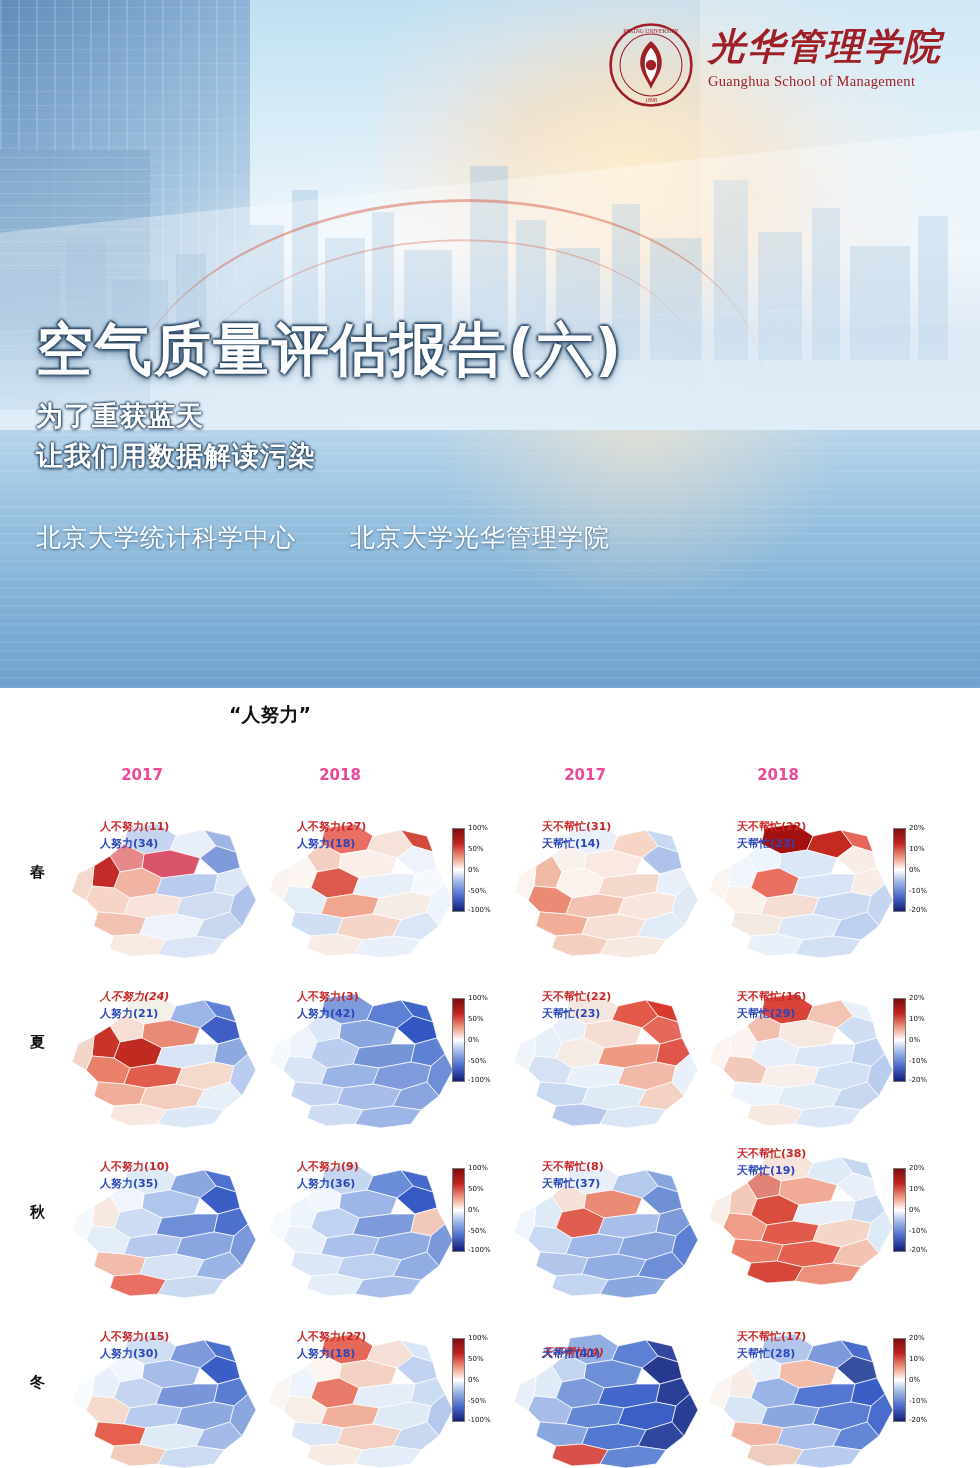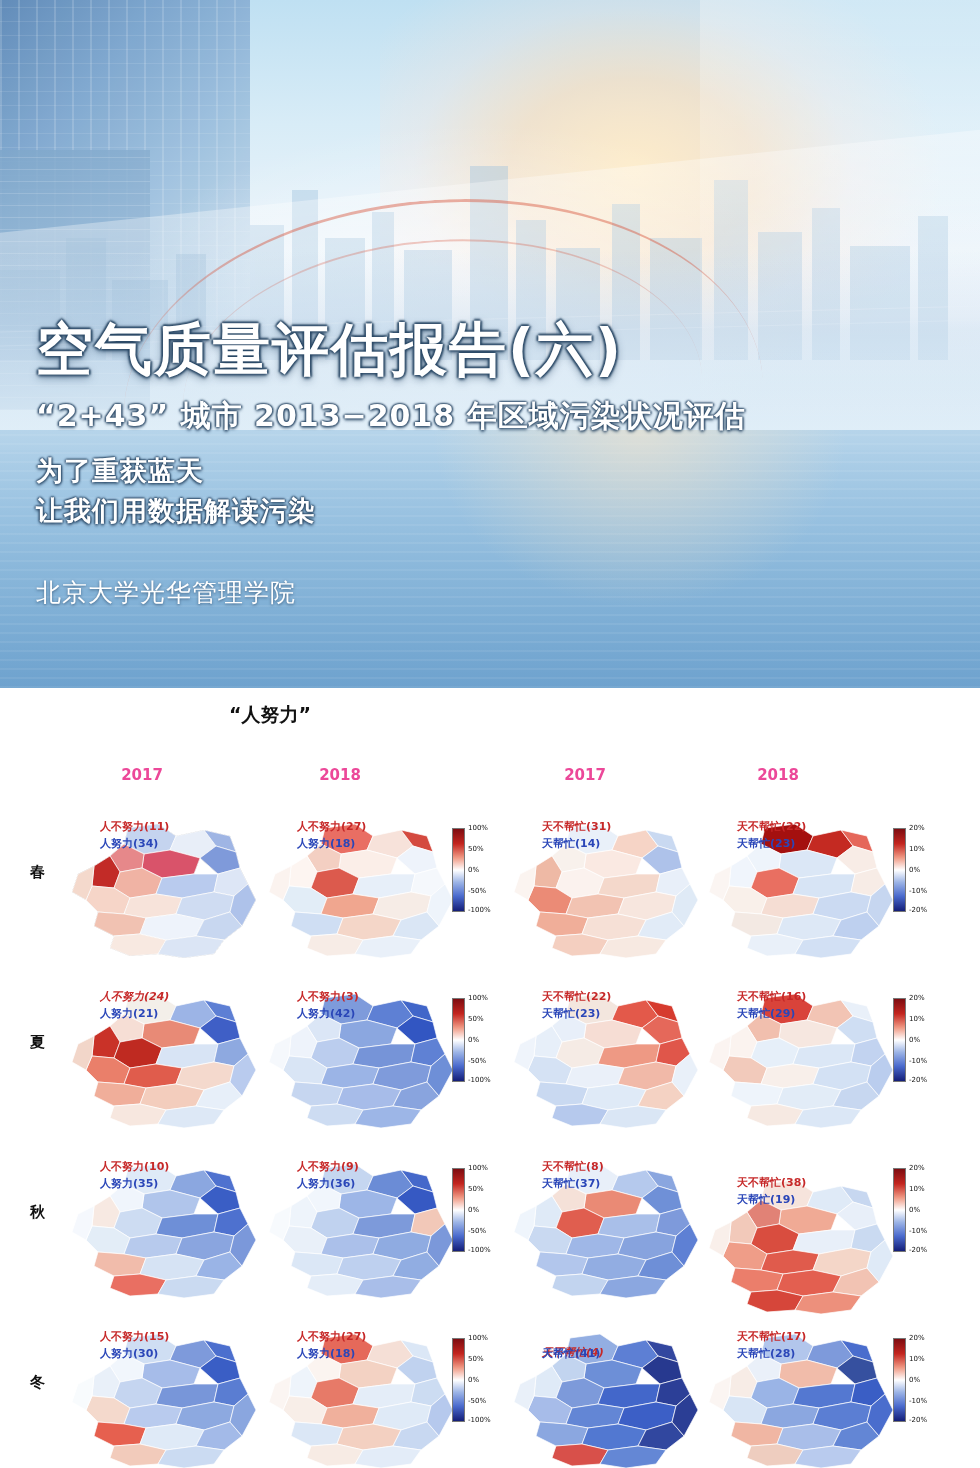--- a/index.html
+++ b/index.html
@@ -248,29 +248,46 @@
   </svg>
 
   <div class="diag"></div>
   <div class="redarc"></div>
   <div class="redarc2"></div>
   <div class="road"></div>
   <div class="vert"></div>
   <div class="reflect"></div>
   <div class="reflglow"></div>
 
+  <div class="logo-wrap">
+    <div class="seal">
+      <svg width="86" height="86" viewBox="0 0 100 100">
+        <circle cx="50" cy="50" r="47" fill="none" stroke="#9e1f26" stroke-width="3"></circle>
+        <circle cx="50" cy="50" r="36" fill="none" stroke="#9e1f26" stroke-width="1.2"></circle>
+        <path d="M50 22 C40 30 36 42 38 52 C40 62 46 68 50 78 C54 68 60 62 62 52 C64 42 60 30 50 22 Z" fill="#9e1f26"></path>
+        <path d="M50 30 C44 36 42 44 43 52 C44 60 47 64 50 70 C53 64 56 60 57 52 C58 44 56 36 50 30 Z" fill="#ffffff"></path>
+        <circle cx="50" cy="50" r="6" fill="#9e1f26"></circle>
+        <text x="50" y="13" text-anchor="middle" font-size="6.5" fill="#9e1f26" font-family="Liberation Serif, serif">PEKING UNIVERSITY</text>
+        <text x="50" y="93" text-anchor="middle" font-size="7" fill="#9e1f26" font-family="Liberation Serif, serif">1898</text>
+      </svg>
+    </div>
+    <div class="logo-text">
+      <div class="logo-cn">光华管理学院</div>
+      <div class="logo-en">Guanghua School of Management</div>
+    </div>
+  </div>
 
   <div class="hero-text">
     <div class="title-main">空气质量评估报告(六)</div>
-    <div class="title-sub">“2+43” 城市 2013−2018 年区域污染状况评估</div>
     <div class="slogan">
       <div>为了重获蓝天</div>
       <div>让我们用数据解读污染</div>
     </div>
     <div class="affil">
+      <span>北京大学统计科学中心</span>
       <span>北京大学光华管理学院</span>
     </div>
   </div>
 </div>
 
 <div class="figure">
 
   <div class="grp-head left">“人努力”</div>
 
   <div class="yr-head" style="left:82px;">2017</div>
@@ -625,21 +642,21 @@
         <path d="M56 120 L82 118 L108 124 L100 138 L72 140 L52 132 Z" fill="#c2d4ef"></path>
         <path d="M108 124 L138 120 L166 124 L156 138 L126 142 L100 138 Z" fill="#8ba7e0"></path>
         <path d="M20 58 L36 50 L34 70 L28 84 L14 76 Z" fill="#eff5fc"></path>
         <path d="M176 80 L190 68 L198 84 L184 110 L172 96 Z" fill="#5e80d4"></path>
       </g>
     </svg>
     <div class="cnt red" style="left:42px; top:3px;">天不帮忙(8)</div>
     <div class="cnt blue" style="left:42px; top:20px;">天帮忙(37)</div>
   </div>
 
-  <div class="panel" style="left:695px; top:484px;">
+  <div class="panel" style="left:695px; top:455px;">
     <svg width="210" height="150" viewBox="0 0 210 150">
       <g stroke="#fff" stroke-width=".7">
         <path d="M70 12 L100 8 L118 20 L112 34 L86 38 L66 28 Z" fill="#f6e4dc"></path>
         <path d="M118 20 L146 14 L158 30 L142 42 L112 34 Z" fill="#dfeaf7"></path>
         <path d="M146 14 L172 20 L178 36 L158 30 Z" fill="#c7d7f0"></path>
         <path d="M158 30 L178 36 L182 52 L160 58 L142 42 Z" fill="#e8eff9"></path>
         <path d="M86 38 L112 34 L142 42 L136 58 L104 62 L84 52 Z" fill="#f0aa95"></path>
         <path d="M66 28 L86 38 L84 52 L62 56 L52 40 Z" fill="#e18276"></path>
         <path d="M52 40 L62 56 L56 72 L34 70 L36 50 Z" fill="#f2c9ba"></path>
         <path d="M62 56 L84 52 L104 62 L98 78 L72 82 L56 72 Z" fill="#d94d3f"></path>

